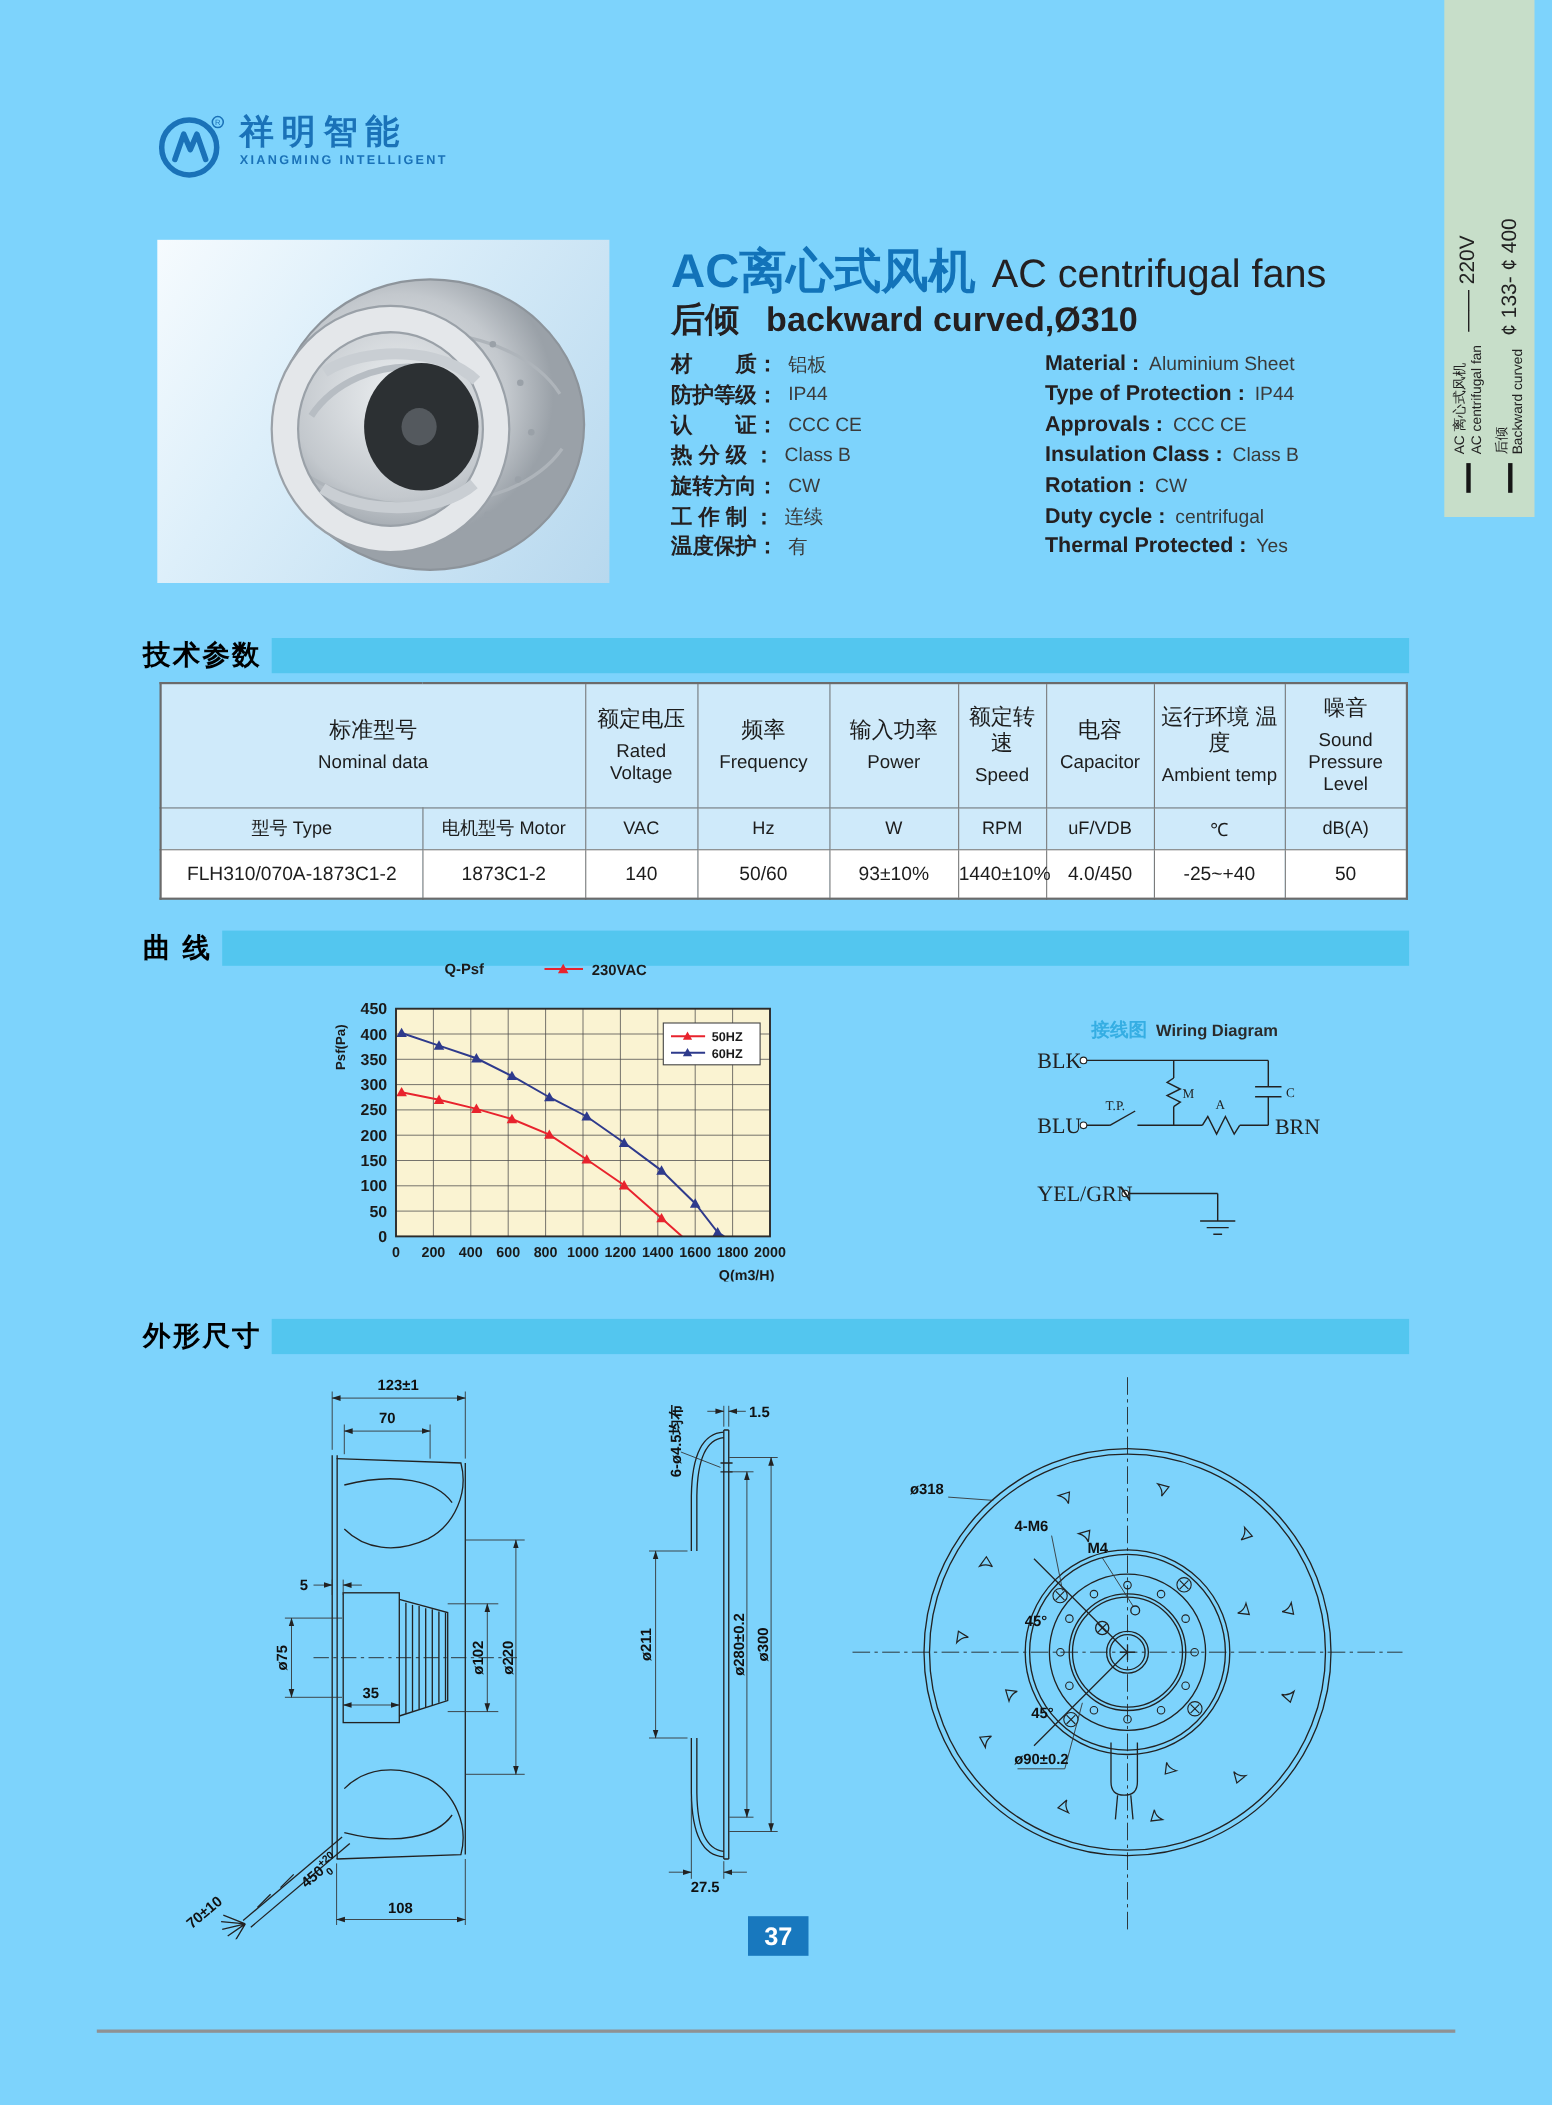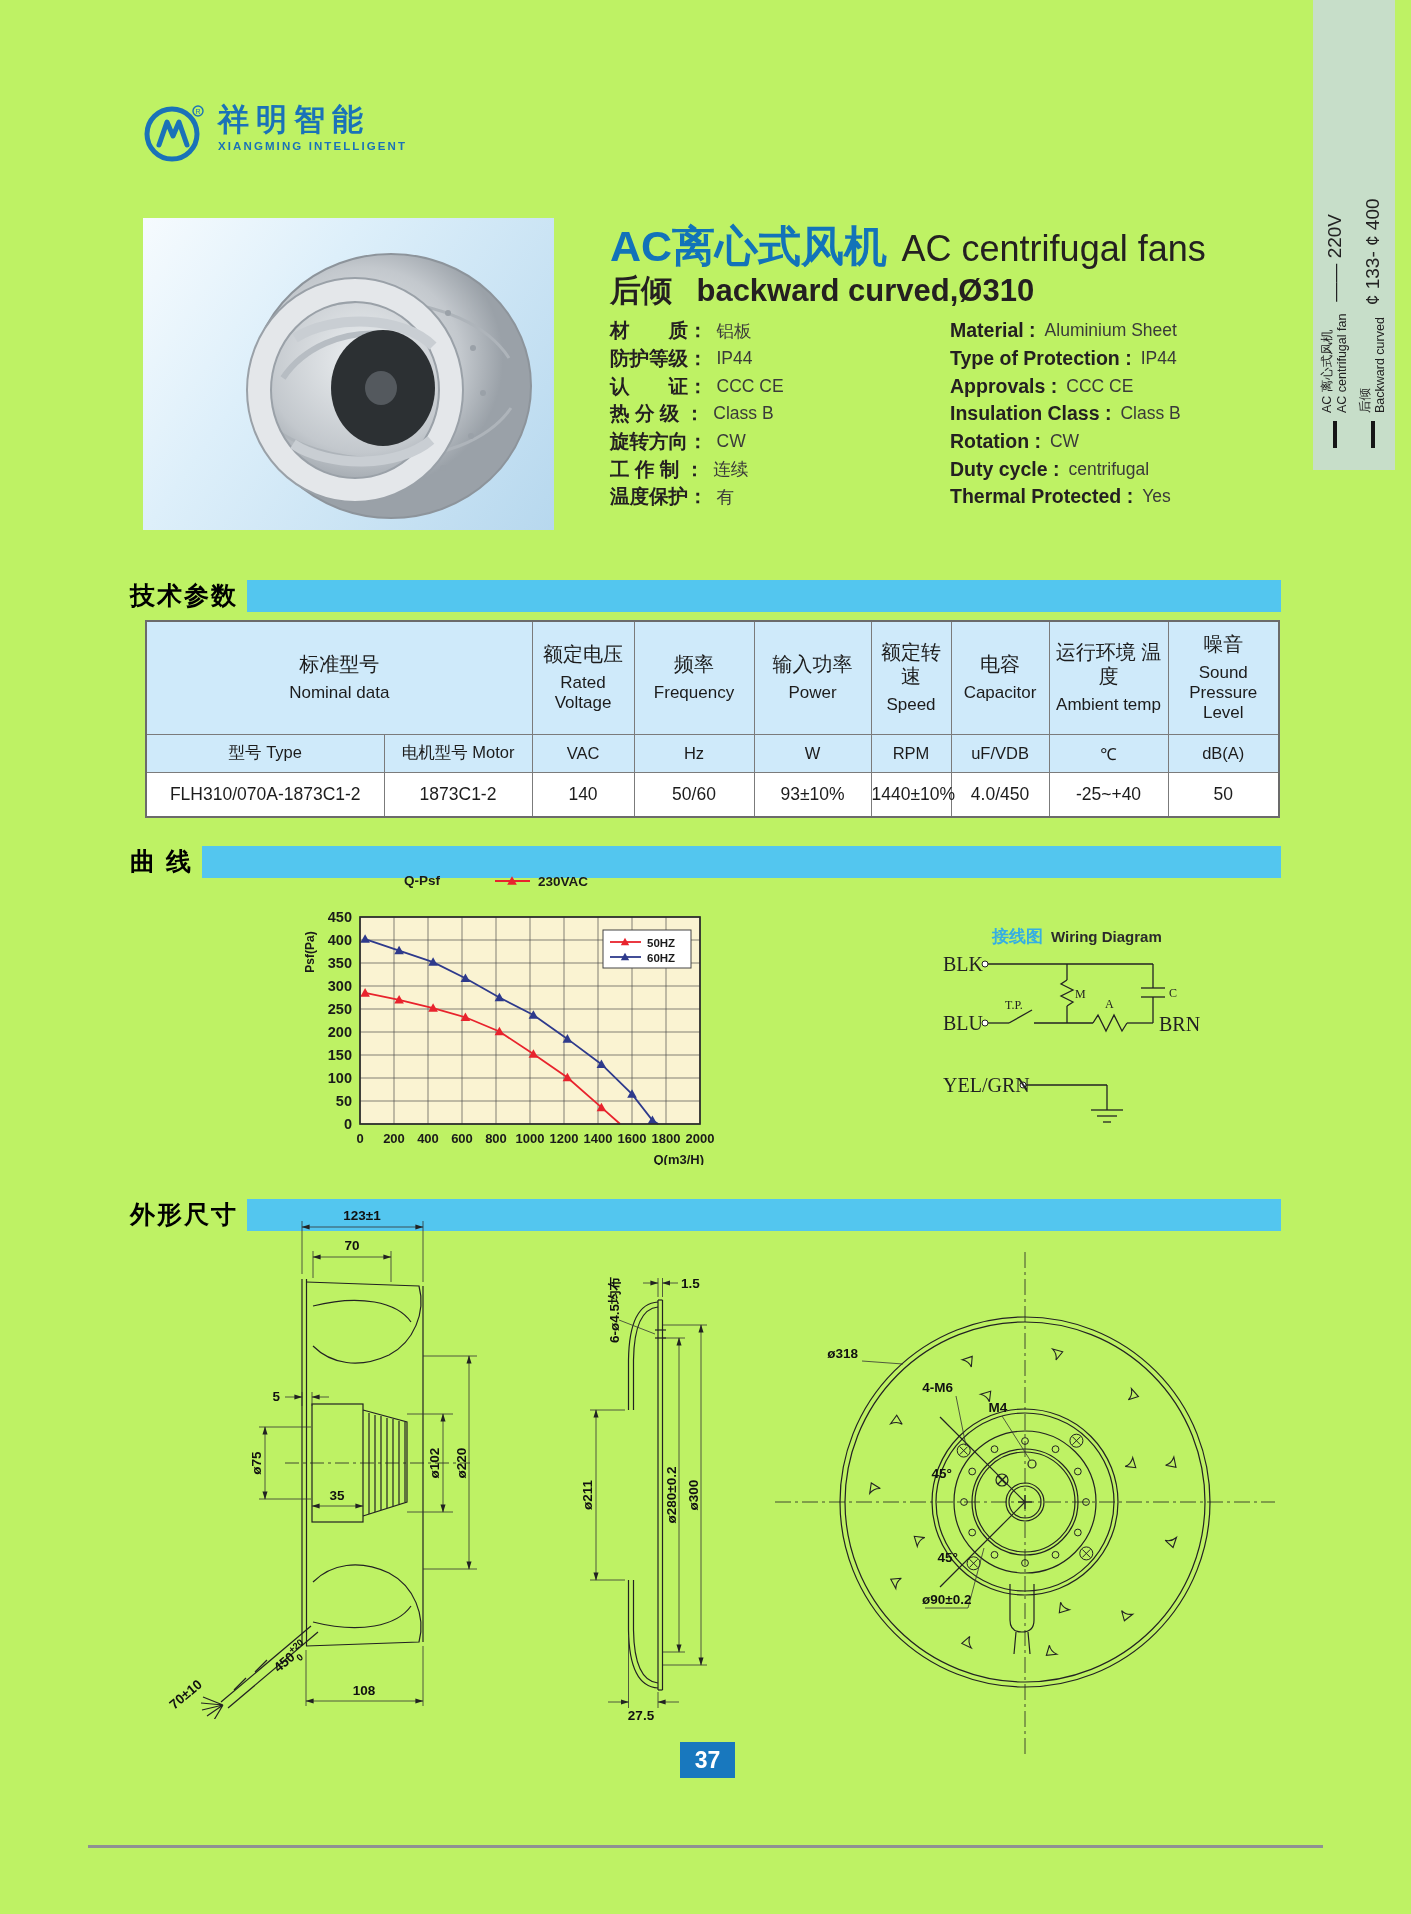--- a/index.html
+++ b/index.html
@@ -1,16 +1,16 @@
 <!DOCTYPE html>
 <html><head>
 <meta charset="utf-8">
 <style>
   html,body{margin:0;padding:0;background:#ffffff;}
-  #page{position:relative;width:1411px;height:1914px;background:#bef264;overflow:hidden;
+  #page{position:relative;width:1411px;height:1914px;background:#7dd3fc;overflow:hidden;
         font-family:"Liberation Sans",sans-serif;color:#1c1c1c;}
 
   
   #logo{position:absolute;left:143px;top:103px;display:flex;align-items:flex-start;}
   #logo .logo-text{margin-left:13px;}
   #logo .logo-cn{font-size:31px;font-weight:bold;color:#1a72b8;letter-spacing:7px;line-height:34px;}
   #logo .logo-en{font-size:11.5px;font-weight:bold;color:#1a72b8;letter-spacing:2.1px;margin-top:3px;}
 
   
   #sidebar{position:absolute;left:1313px;top:0;width:82px;height:470px;background:#c7dec9;}
@@ -55,21 +55,21 @@
   #tech-table thead th{background:#cfeafa;font-weight:normal;}
   #tech-table .hr1{height:113px;}
   #tech-table .hr2{height:38px;font-size:16.5px;}
   #tech-table .dr{height:45px;font-size:17.5px;background:#fff;}
   #tech-table .cn{font-size:20px;line-height:24px;}
   #tech-table .en{font-size:17px;line-height:20px;margin-top:7px;}
 
   
   #chart{position:absolute;left:252px;top:860px;}
   #wiring{position:absolute;left:935px;top:918px;}
-  #draw-left{position:absolute;left:135px;top:1194px;}
+  #draw-left{position:absolute;left:135px;top:1238px;}
   #draw-mid{position:absolute;left:495px;top:1250px;}
   #draw-right{position:absolute;left:700px;top:1240px;}
   svg text{font-family:"Liberation Sans",sans-serif;}
   .dim{font-size:13.5px;font-weight:bold;fill:#111;}
   .dims{font-size:9.5px;font-weight:bold;fill:#111;}
   .wt-cn{font-size:17px;font-weight:bold;fill:#35aee3;}
   .wt-en{font-size:15px;font-weight:bold;fill:#2b2b2b;}
   .wlabel{font-family:"Liberation Serif",serif;font-size:20px;fill:#222;}
   .wsmall{font-family:"Liberation Serif",serif;font-size:12px;fill:#222;}
 

